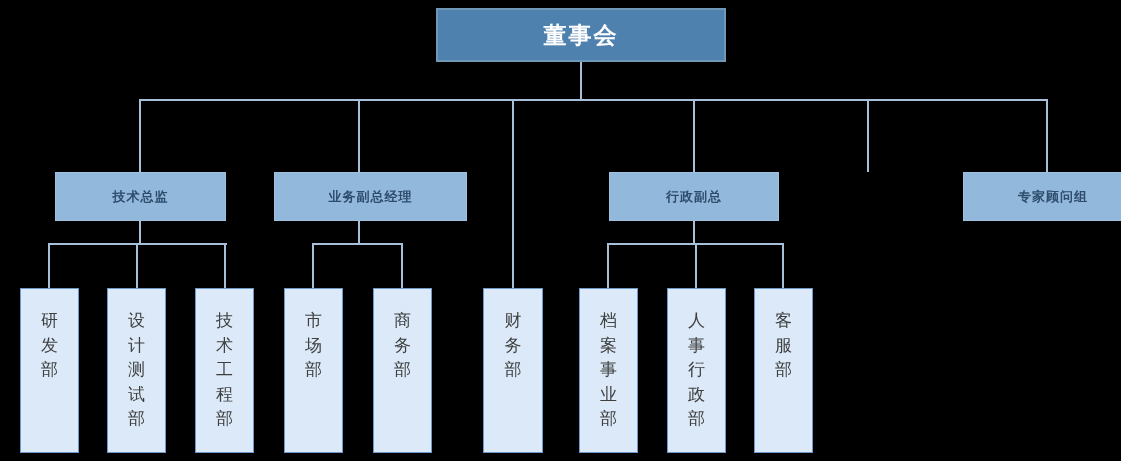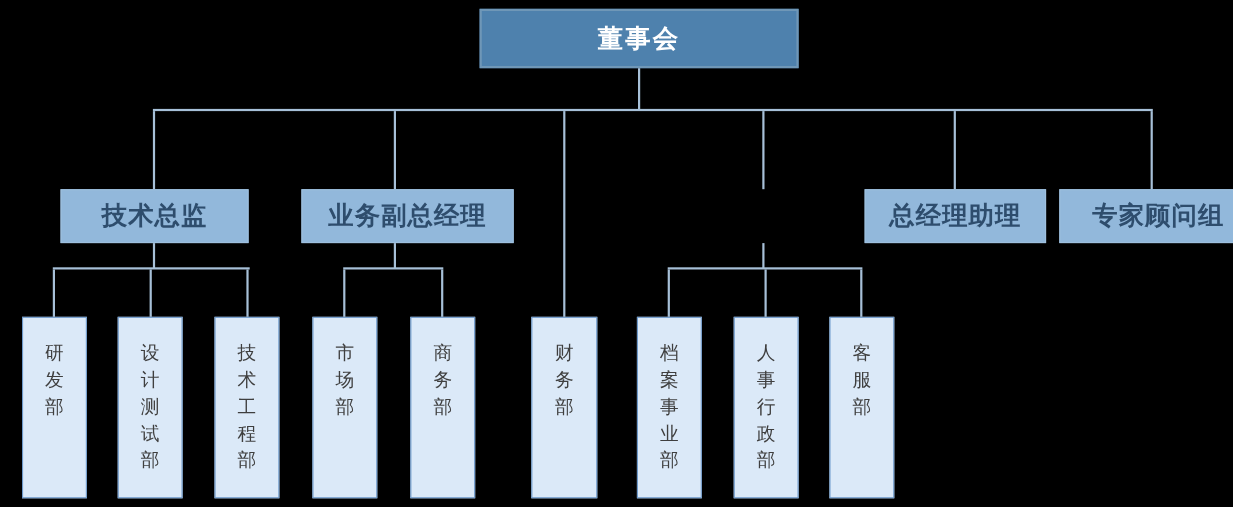--- a/index.html
+++ b/index.html
@@ -33,21 +33,21 @@
     font-size: 23px;
     letter-spacing: 2px;
   }
   .l2-node {
     top: 172px;
     height: 49px;
     background: var(--l2-fill, #92b8db);
     border: 1px solid var(--l2-border, #9fc0de);
     color: var(--l2-text, #2e4d6d);
     font-weight: bold;
-    font-size: 23px;
+    font-size: 13px;
     letter-spacing: 1px;
   }
   .l3-node {
     top: 288px;
     height: 165px;
     background: var(--l3-fill, #dbe9f8);
     border: 1px solid var(--l3-border, #6d99cb);
     color: var(--l3-text, #3f3f3f);
     font-size: 17px;
     align-items: flex-start;
@@ -72,22 +72,22 @@
   <div class="node root-node" style="left:420px; width:290px;">
     <span>董事会</span>
   </div>
 
   <div class="node l2-node" style="left:39px; width:171px;">
     <span>技术总监</span>
   </div>
   <div class="node l2-node" style="left:258px; width:193px;">
     <span>业务副总经理</span>
   </div>
-  <div class="node l2-node" style="left:770px; width:165px;">
-    <span>总经理助理</span>
+  <div class="node l2-node" style="left:593px; width:170px;">
+    <span>行政副总</span>
   </div>
   <div class="node l2-node" style="left:947px; width:168px;padding-left:12px;">
     <span>专家顾问组</span>
   </div>
 
   <div class="node l3-node" style="left:4px; width:59px;">
     <span class="vtext">研
 发
 部</span>
   </div>

